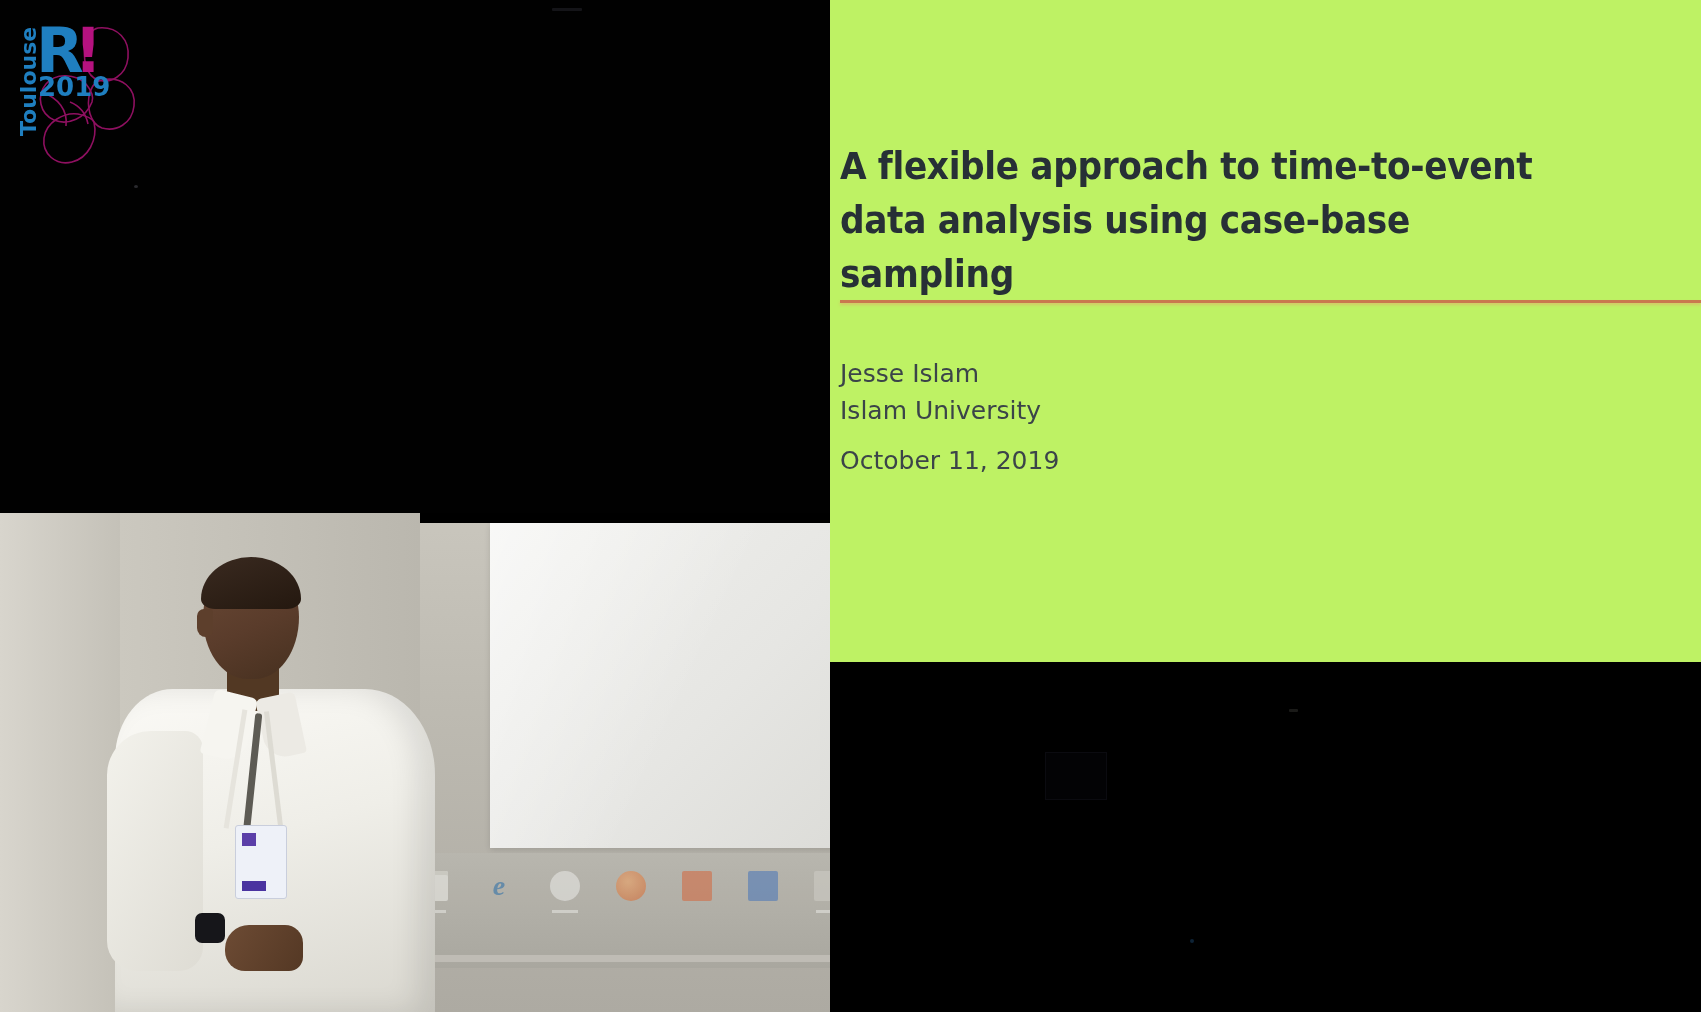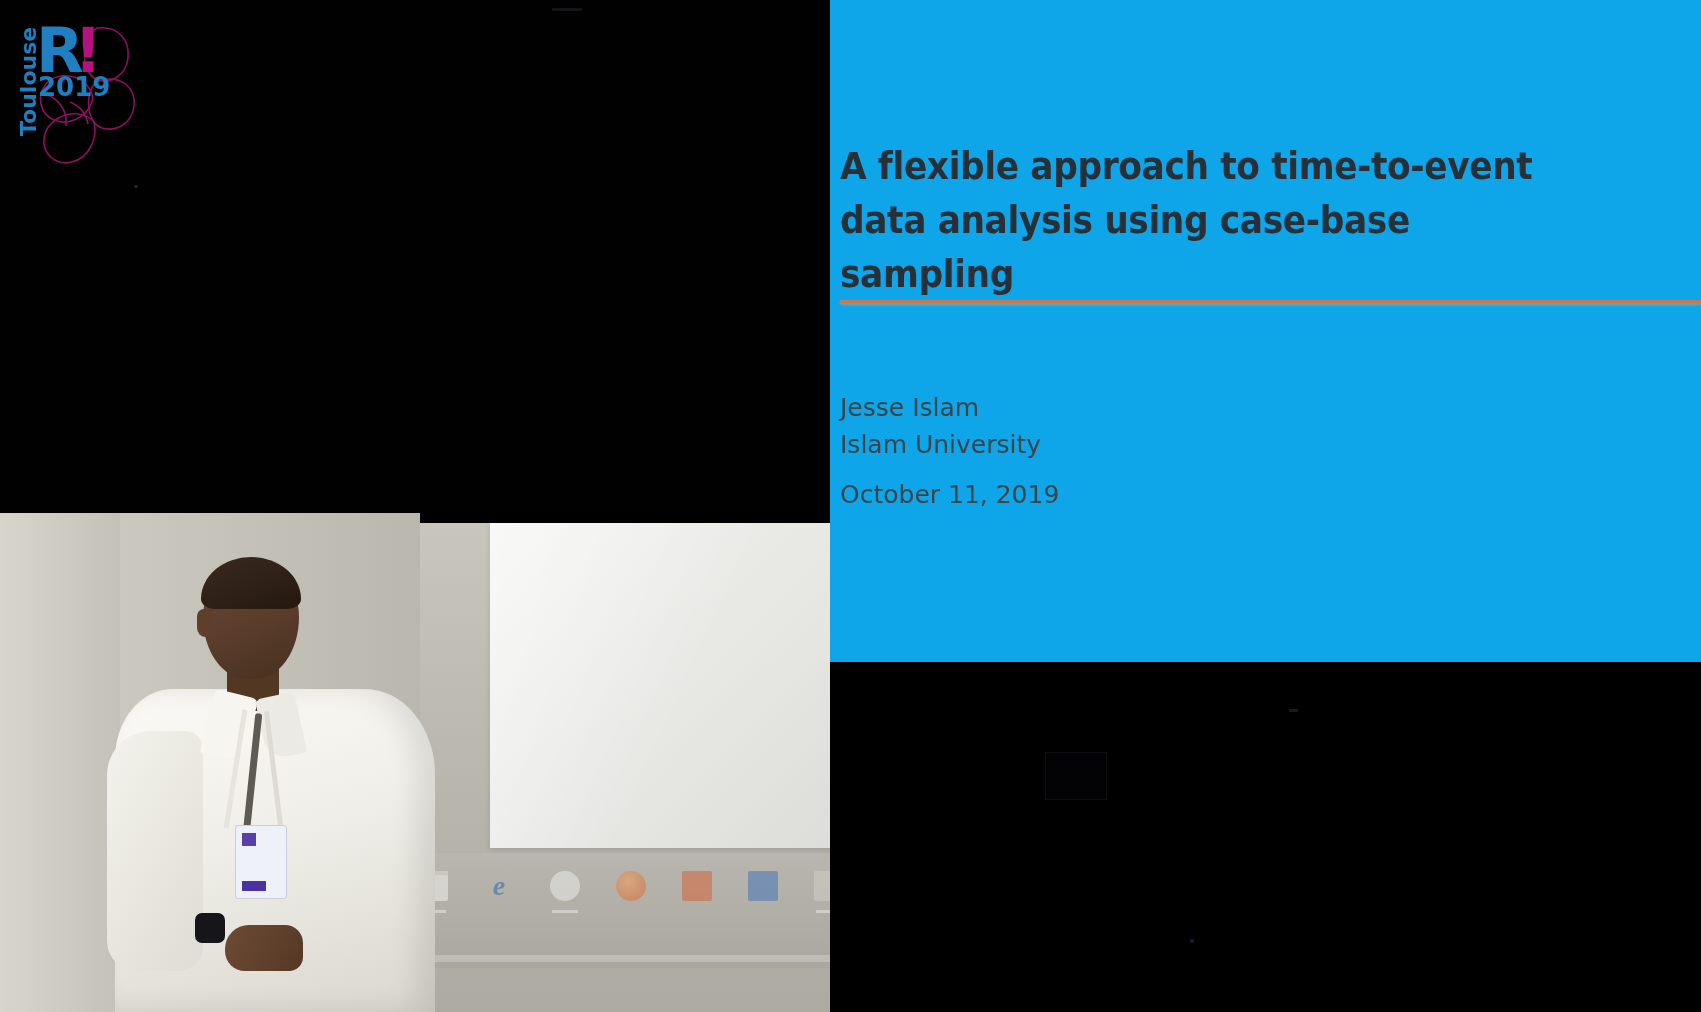--- a/index.html
+++ b/index.html
@@ -179,21 +179,21 @@
   .video-letterbox {
     position: absolute; left: 0; top: 0; width: 100%; height: 10px;
     background: #000;
   }
 
   
   .slide {
     position: absolute;
     left: 830px; top: 0;
     width: 871px; height: 662px;
-    background: #0ea5e9;
+    background: #bef264;
     overflow: hidden;
   }
   .slide-title {
     position: absolute;
     left: 10px; top: 140px;
     width: 790px;
     font-family: "DejaVu Sans", sans-serif;
     font-weight: bold;
     font-size: 37px;
     line-height: 1.46;
@@ -204,21 +204,21 @@
   }
   .title-rule {
     position: absolute;
     left: 10px; top: 300px;
     width: 861px; height: 3px;
     background: #c9794f;
     box-shadow: 0 2px 3px rgba(235,160,110,.55);
   }
   .author-block {
     position: absolute;
-    left: 10px; top: 390px;
+    left: 10px; top: 356px;
     font-family: "DejaVu Sans", sans-serif;
     font-size: 25px;
     line-height: 1.46;
     color: #3b4449;
   }
   .author-block .ln { display: block; white-space: nowrap; }
   .author-block .ln.date { margin-top: 14px; }
 
   
   .cam-audience {

